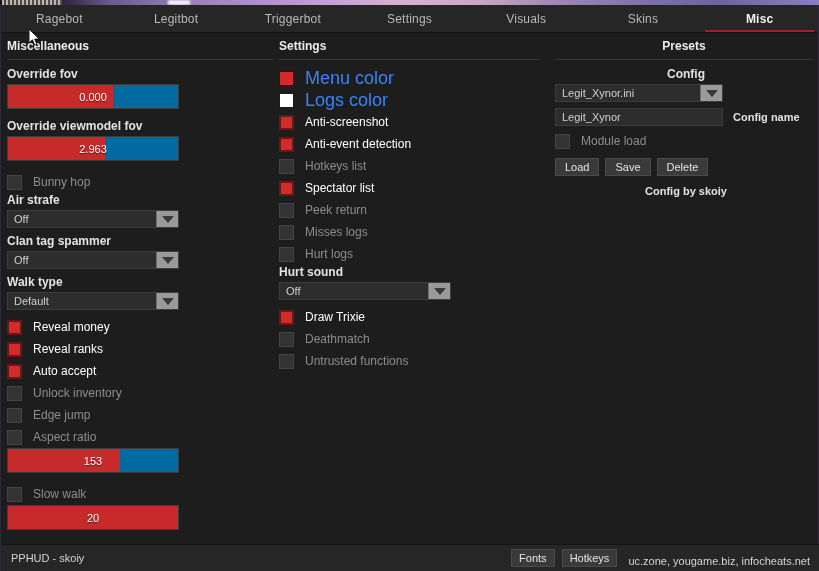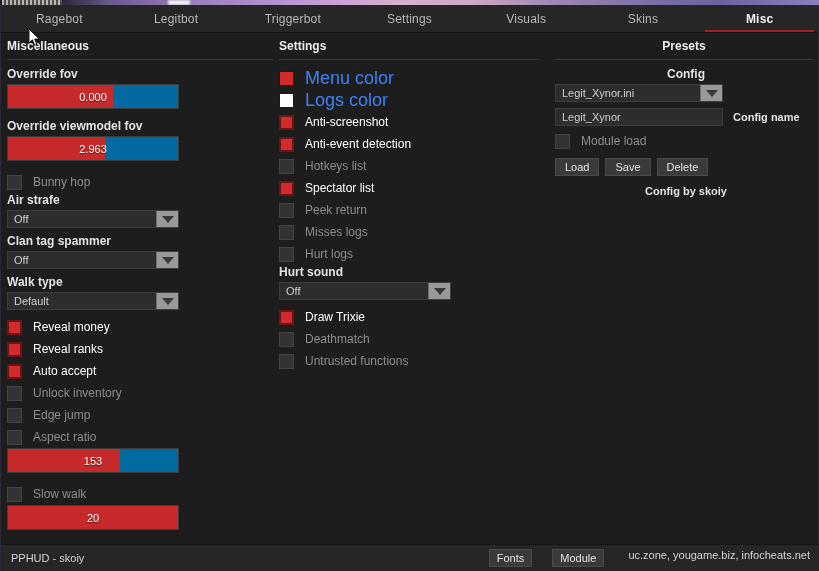--- a/index.html
+++ b/index.html
@@ -272,22 +272,22 @@
     align-items: center;
     padding: 0 10px;
   }
   #status-bar .left {
     font-size: 11px;
     color: #d4d4d4;
   }
   #status-bar .right {
     margin-left: auto;
     display: flex;
-    align-items: flex-start;
-    gap: 20px;
+    align-items: flex-end;
+    gap: 7px;
   }
   #status-bar .sbtn {
     background: #3a3a3a;
     border: 1px solid #4a4a4a;
     color: #e4e4e4;
     font-size: 11px;
     padding: 2px 7px;
     cursor: pointer;
     user-select: none;
   }
@@ -524,21 +524,21 @@
         </div>
 
       <div class="credit">Config by skoiy</div>
     </div>
   </div>
 
   <div id="status-bar">
     <span class="left">PPHUD - skoiy</span>
     <span class="right">
       <span class="sbtn">Fonts</span>
-      <span class="sbtn">Module</span>
+      <span class="sbtn">Hotkeys</span>
       <span class="sites">uc.zone, yougame.biz, infocheats.net</span>
     </span>
   </div>
 </div>
 
 <svg id="cursor" viewBox="0 0 12 18">
   <path d="M0 0 L0 14 L3.4 10.8 L5.7 16.2 L7.9 15.2 L5.7 10.1 L10.3 10.1 Z" fill="#ffffff" stroke="#000000" stroke-width="0.9"></path>
 </svg>
 
 </body></html>

